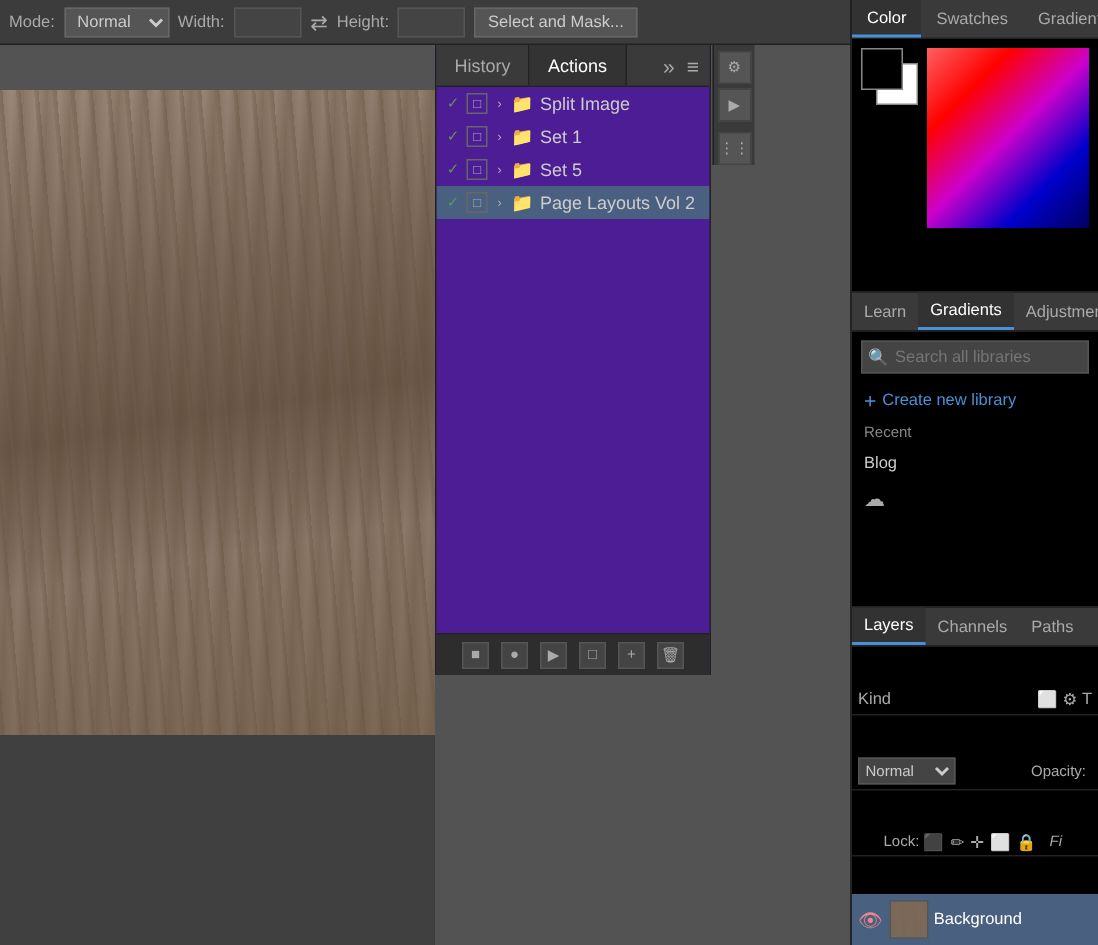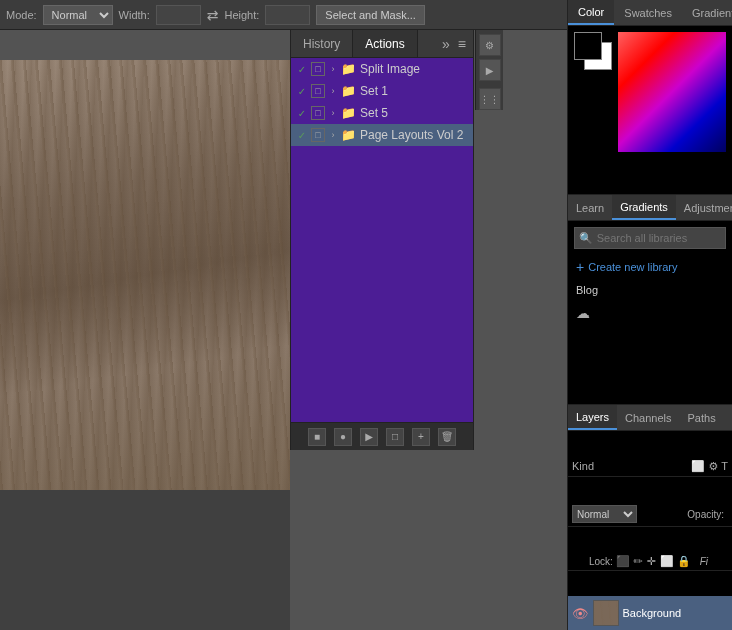--- a/index.html
+++ b/index.html
@@ -617,20 +617,21 @@
         <div class="lib-tab">Adjustments</div>
       </div>
       <div class="lib-search">
         <span class="lib-search-icon">🔍</span>
         <input class="lib-search-input" type="text" placeholder="Search all libraries" style="">
       </div>
       <div class="lib-create">
         <span style="font-size:14px;">+</span>
         <span>Create new library</span>
       </div>
+      <div class="lib-recent">Recent</div>
       <div class="lib-item">Blog</div>
       <div class="lib-cloud">☁</div>
     </div>
 
     <div class="layers-panel">
       <div class="layers-tabs">
         <div class="layers-tab active">Layers</div>
         <div class="layers-tab">Channels</div>
         <div class="layers-tab">Paths</div>
       </div>

